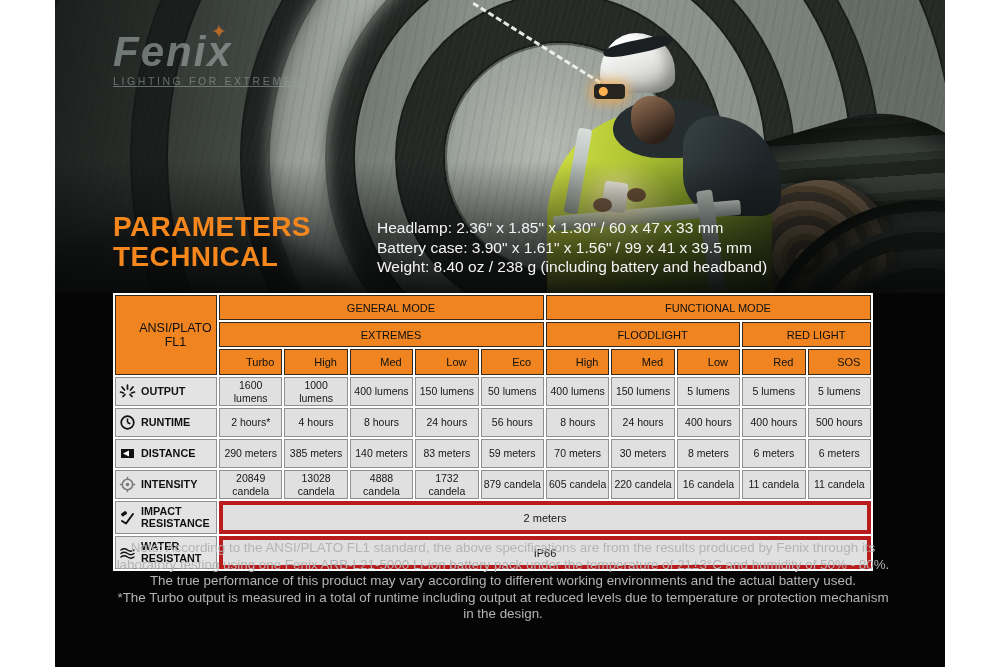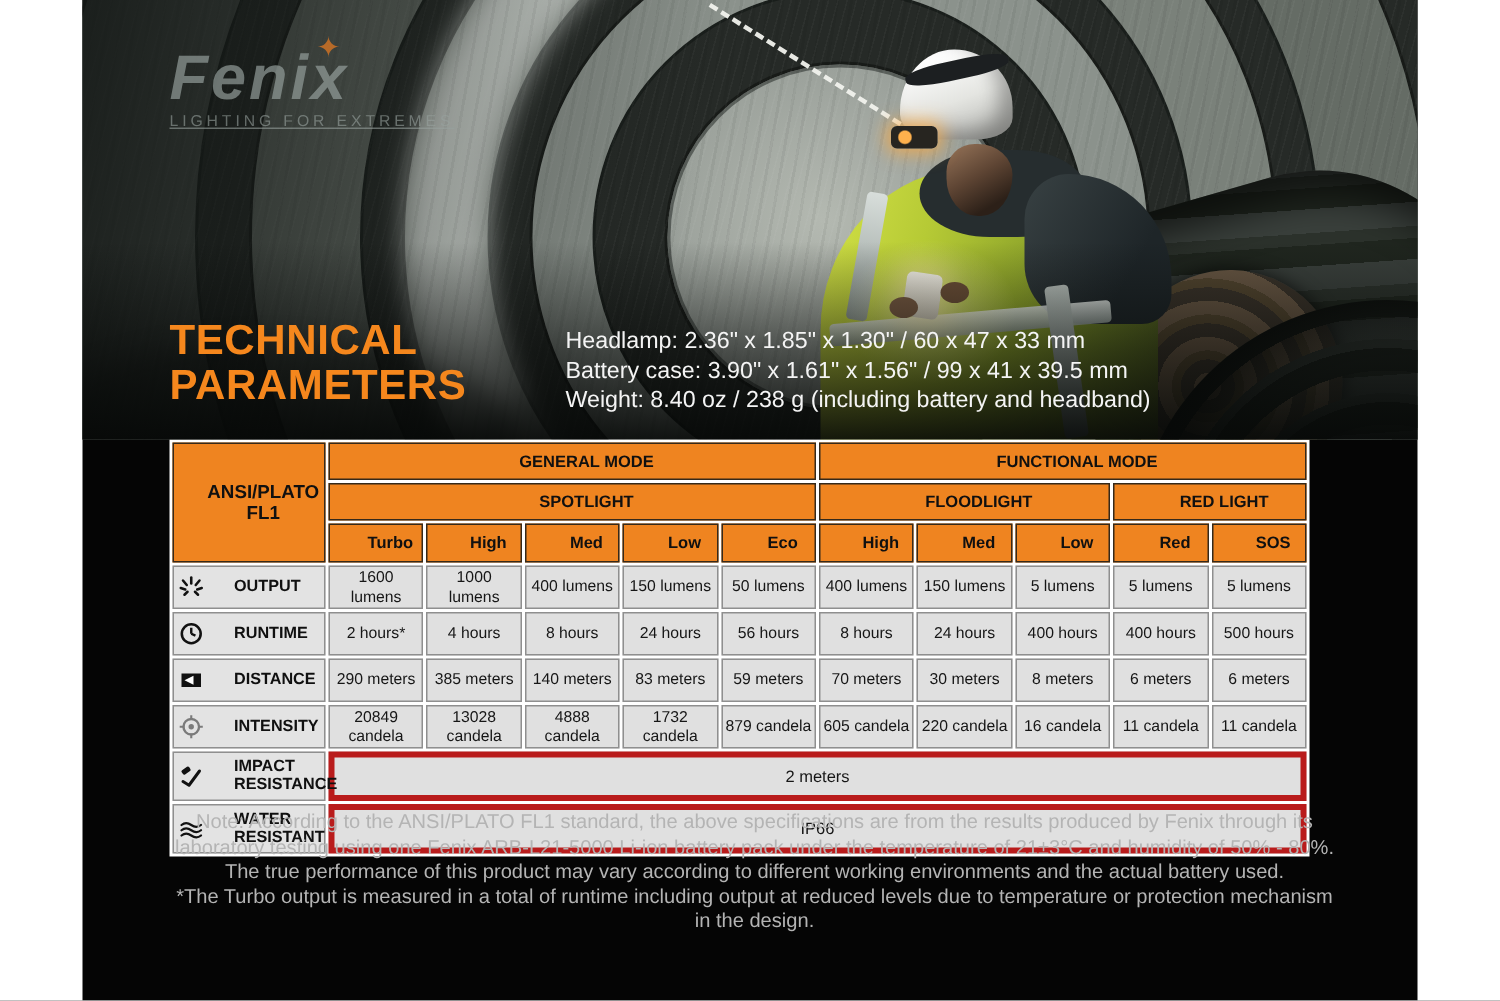--- a/index.html
+++ b/index.html
@@ -83,26 +83,26 @@
 
   .title{position:absolute;z-index:5;left:58px;top:212px;color:#f5871d;font-weight:bold;
         font-size:28px;line-height:30px;letter-spacing:.4px;}
   .specs{position:absolute;z-index:5;left:322px;top:218px;color:#f4f4f4;font-size:15.5px;line-height:19.5px;}
 
   
   .spec-table{position:absolute;left:58px;top:293px;width:760px;border-collapse:separate;border-spacing:2px;
         background:#ffffff;table-layout:fixed;}
   .spec-table col.label-col{width:102px;}
   .spec-table th,.spec-table td{padding:1px 2px;text-align:center;vertical-align:middle;}
-  th.hdr{background:#ef8420;color:#101010;border:1px solid #35291a;font-size:11px;font-weight:bold;height:21px;padding-left:21px;}
+  th.hdr{background:#ef8420;color:#101010;border:1px solid #35291a;font-size:11px;font-weight:normal;height:21px;padding-left:21px;}
   th.corner{font-size:12.5px;}
   th.colhead{height:22px;}
   td.cell{background:#e0e0e0;color:#161616;border:1px solid #8f8f8f;font-size:10.5px;line-height:1.18;height:25px;}
   td.labelcell{background:#e3e3e3;border:1px solid #8f8f8f;height:25px;padding:1px 3px;}
-  .labelwrap{display:flex;align-items:center;gap:20px;text-align:left;}
+  .labelwrap{display:flex;align-items:center;gap:5px;text-align:left;}
   .labelwrap .ltext{font-size:10.8px;font-weight:bold;color:#101010;line-height:1.05;}
   .icn{flex:0 0 17px;height:17px;display:inline-flex;align-items:center;justify-content:center;}
   td.spancell{background:#e0e0e0;color:#161616;border:4px solid #b91c1c;font-size:11px;height:23px;}
 
   
   .note{position:absolute;left:58px;top:540px;width:780px;color:#b4b4b4;font-size:13.4px;line-height:16.5px;}
   .note p{margin:0;text-align:center;}
 </style>
 </head>
 <body>
@@ -144,22 +144,22 @@
 
     <div class="bottom-shade"></div>
 
     <div class="logo">
       <div class="brand">Fenix</div>
       <div class="star">✦</div>
       <div class="tagline">LIGHTING FOR EXTREMES</div>
     </div>
 
     <div class="title">
+      <div>PARAMETERS</div>
       <div>TECHNICAL</div>
-      <div>PARAMETERS</div>
     </div>
 
     <div class="specs">
       <div>Headlamp: 2.36" x 1.85" x 1.30" / 60 x 47 x 33 mm</div>
       <div>Battery case: 3.90" x 1.61" x 1.56" / 99 x 41 x 39.5 mm</div>
       <div>Weight: 8.40 oz / 238 g (including battery and headband)</div>
     </div>
   </div>
 
   <table class="spec-table">
@@ -176,21 +176,21 @@
         <col>
         <col>
     </colgroup>
     <tbody>
         <tr>
       <th class="hdr corner" rowspan="3">ANSI/PLATO FL1</th>
       <th class="hdr" colspan="5">GENERAL MODE</th>
       <th class="hdr" colspan="5">FUNCTIONAL MODE</th>
     </tr>
     <tr>
-      <th class="hdr" colspan="5">SPOTLIGHT</th>
+      <th class="hdr" colspan="5">EXTREMES</th>
       <th class="hdr" colspan="3">FLOODLIGHT</th>
       <th class="hdr" colspan="2">RED LIGHT</th>
     </tr>
     <tr>
       <th class="hdr colhead">Turbo</th>
       <th class="hdr colhead">High</th>
       <th class="hdr colhead">Med</th>
       <th class="hdr colhead">Low</th>
       <th class="hdr colhead">Eco</th>
       <th class="hdr colhead">High</th>

